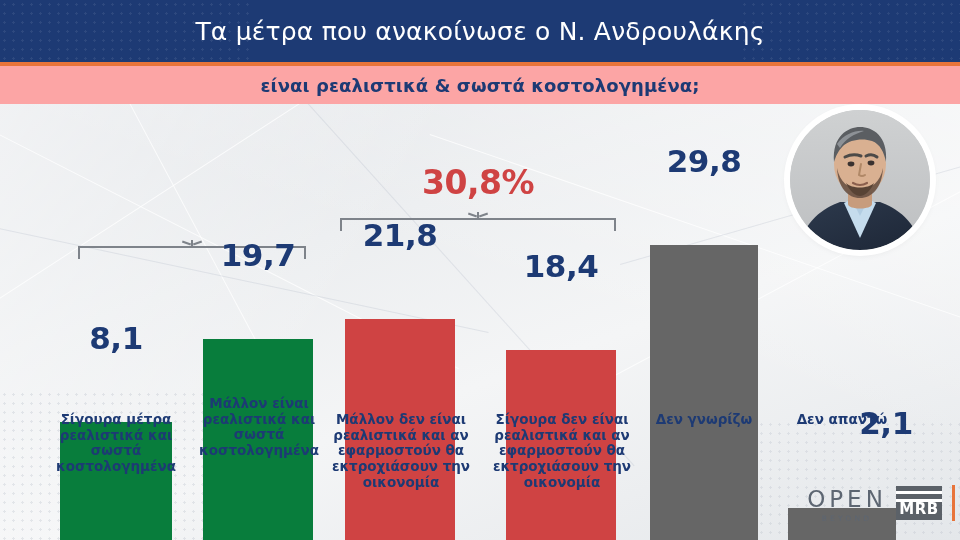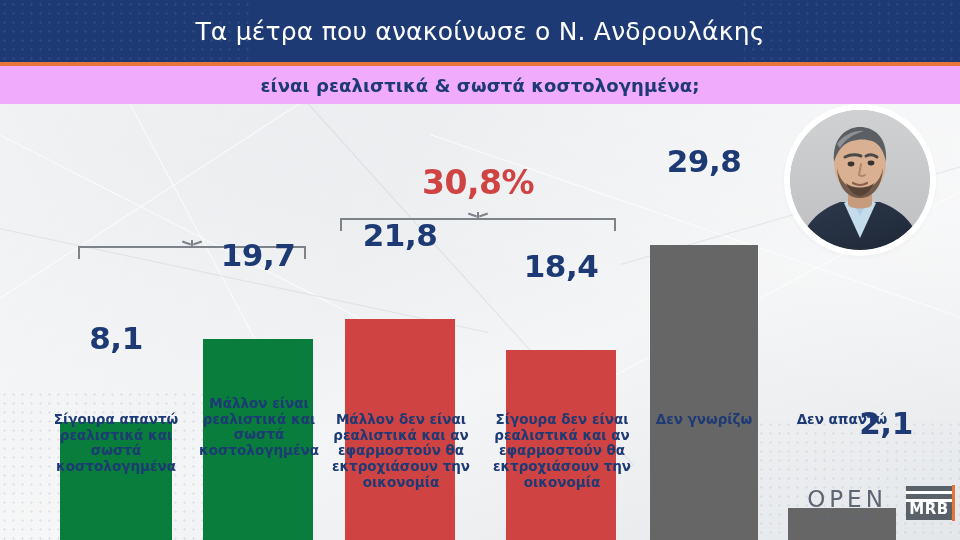--- a/index.html
+++ b/index.html
@@ -34,21 +34,21 @@
     color:#ffffff; font-size:25px; font-weight:400;
     letter-spacing:.2px; white-space:nowrap;
     z-index:3;
   }
   .accent-rule {
     position:absolute; left:0; top:62px; width:960px; height:4px;
     background:#e8743a;
   }
   .subtitle-band {
     position:absolute; left:0; top:66px; width:960px; height:38px;
-    background:#f0abfc;
+    background:#fca5a5;
     display:flex; align-items:center; justify-content:center;
   }
   .subtitle-text {
     color:#1d3a74; font-size:18px; font-weight:bold; white-space:nowrap;
     letter-spacing:.1px;
   }
 
   
   .canvas {
     position:absolute; left:0; top:104px; width:960px; height:436px;
@@ -129,21 +129,21 @@
   
   .logo-open {
     position:absolute; text-align:center; color:#5d6672;
   }
   .logo-open .lo-main {
     font-size:23px; letter-spacing:4px; font-weight:400; line-height:1;
   }
   .logo-open .lo-sub {
     font-size:7.5px; letter-spacing:3.2px; line-height:1; margin-top:4px;
   }
-  .logo-mrb { position:absolute;margin-left:10px; }
+  .logo-mrb { position:absolute; }
   .logo-mrb .mrb-box {
     width:46px; height:34px; background:#5b6168;
     display:flex; flex-direction:column; justify-content:flex-end;
     position:relative;
   }
   .logo-mrb .mrb-stripe {
     position:absolute; left:0; width:100%; height:3px; background:#ffffff;
   }
   .logo-mrb .mrb-txt {
     color:#ffffff; font-weight:bold; font-size:15px; line-height:1;
@@ -210,21 +210,21 @@
 
     <div class="bar-value" style="left:506px; width:110px; bottom:258px;text-align:center;">18,4</div>
     <div class="bar" style="left:506px; width:110px; height:190px; background:#cf4343;"></div>
 
     <div class="bar-value" style="left:650px; width:108px; bottom:363px;">29,8</div>
     <div class="bar" style="left:650px; width:108px; height:295px; background:#666666;"></div>
 
     <div class="bar-value" style="left:832px; width:108px; bottom:101px;">2,1</div>
     <div class="bar" style="left:788px; width:108px; height:32px; background:#666666;"></div>
 
-    <div class="bar-label" style="left:36px; width:160px; top:308px;">Σίγουρα απαντώ ρεαλιστικά και σωστά κοστολογημένα</div>
+    <div class="bar-label" style="left:36px; width:160px; top:308px;">Σίγουρα μέτρα ρεαλιστικά και σωστά κοστολογημένα</div>
     <div class="bar-label" style="left:183px; width:152px; top:292px;">Μάλλον είναι ρεαλιστικά και σωστά κοστολογημένα</div>
     <div class="bar-label" style="left:328px; width:146px; top:308px;">Μάλλον δεν είναι ρεαλιστικά και αν εφαρμοστούν θα εκτροχιάσουν την οικονομία</div>
     <div class="bar-label" style="left:486px; width:152px; top:308px;">Σίγουρα δεν είναι ρεαλιστικά και αν εφαρμοστούν θα εκτροχιάσουν την οικονομία</div>
     <div class="bar-label" style="left:644px; width:120px; top:308px;">Δεν γνωρίζω</div>
     <div class="bar-label" style="left:784px; width:116px; top:308px;">Δεν απαντώ</div>
 
     <div class="portrait" style="left:790px; top:6px; width:140px; height:140px;">
       <svg viewBox="0 0 140 140">
         <defs>
           <clipPath id="pc">

